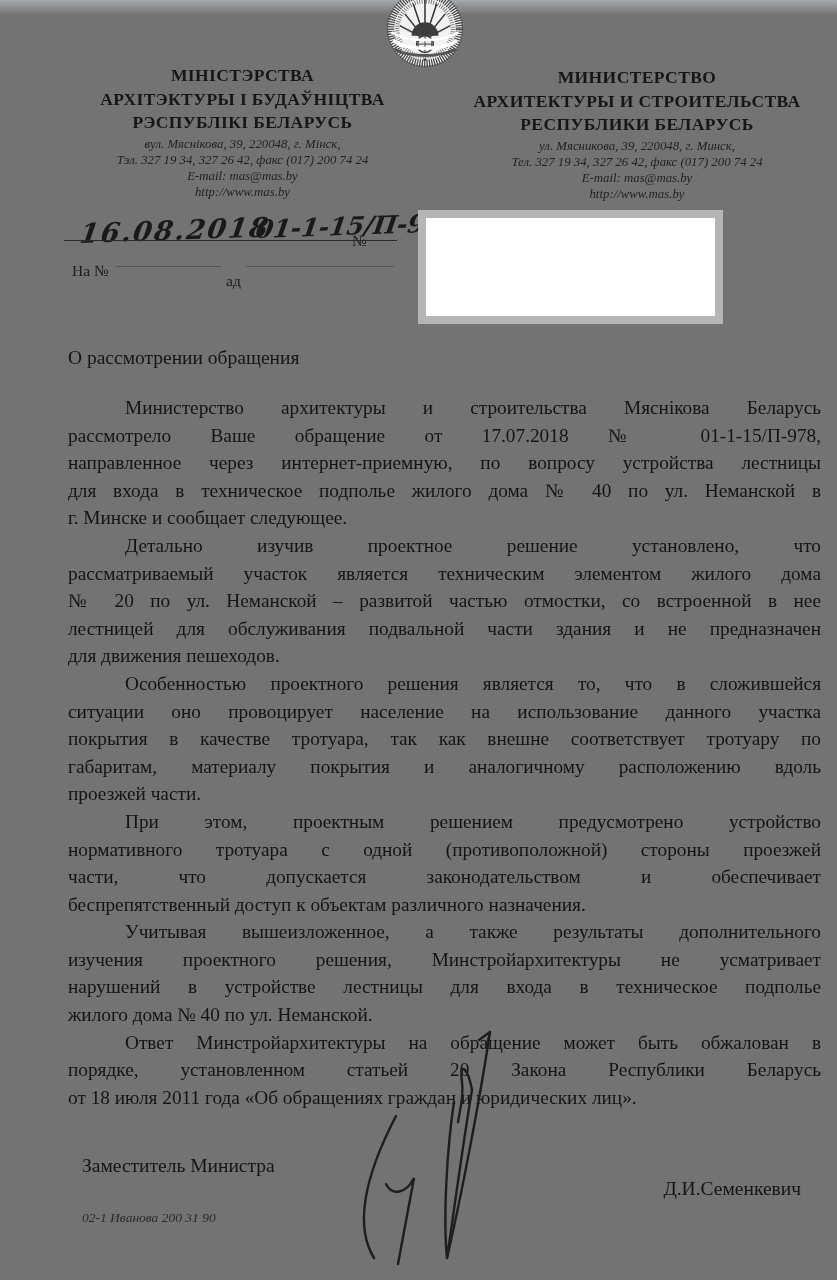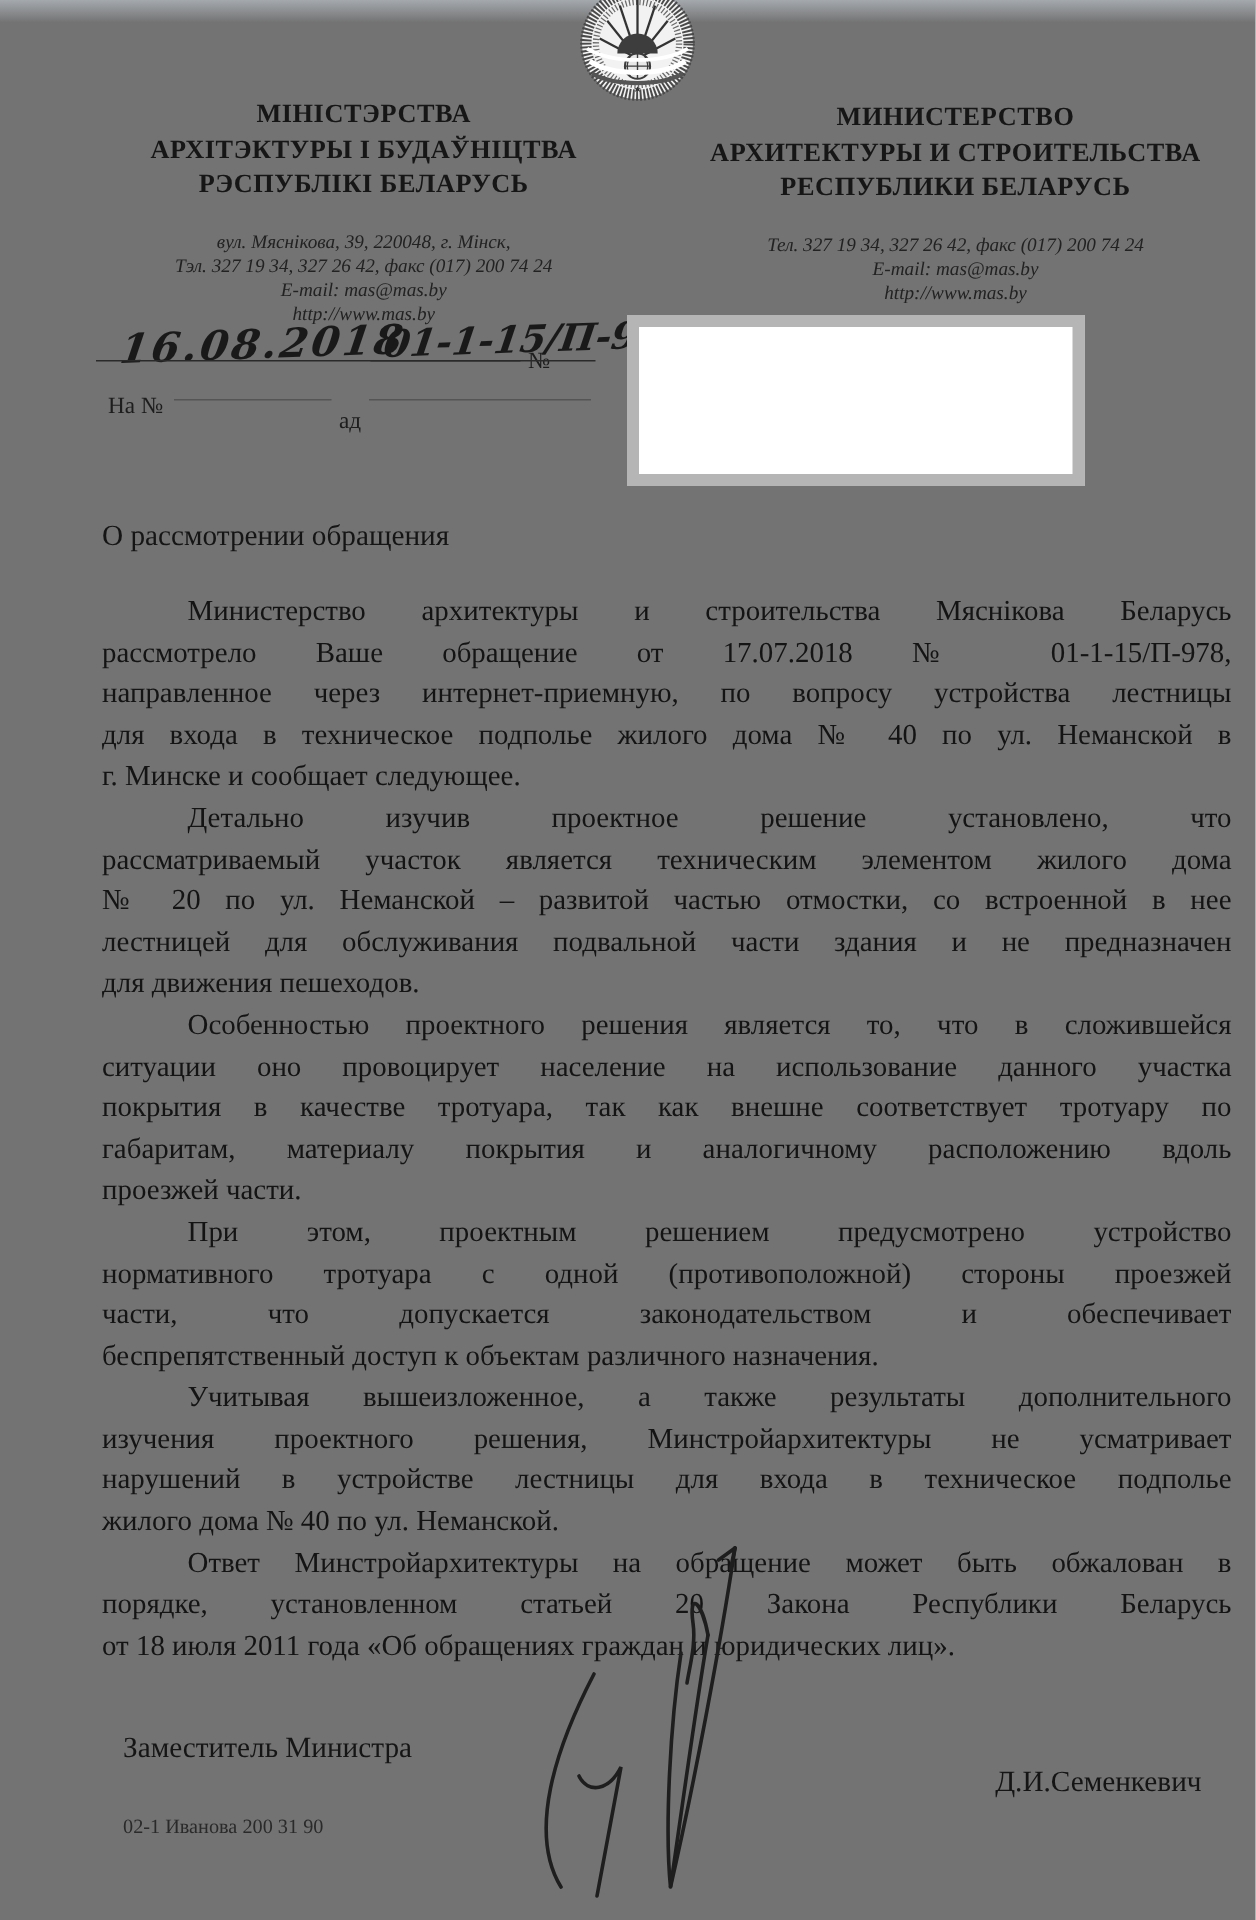--- a/index.html
+++ b/index.html
@@ -20,21 +20,21 @@
   
   .emblem { position: absolute; left: 383px; top: -14px; width: 84px; height: 86px; }
   
   .hdr-col { position: absolute; text-align: center; }
   .hdr-left  { left: 70px;  top: 64px; width: 345px; }
   .hdr-right { left: 452px; top: 66px; width: 370px; }
   .hdr-title div {
     font-weight: bold; font-size: 17.5px; line-height: 23.5px; letter-spacing: .4px;
     color: #161616;
   }
-  .hdr-addr { margin-top: 18px; }
+  .hdr-addr { margin-top: 1px; }
   .hdr-addr div {
     font-style: italic; font-size: 12.8px; line-height: 16.2px; color: #222;
   }
   
   .hand {
     font-family: "DejaVu Serif", serif; font-style: italic; font-weight: bold;
     color: #191919; transform: skewX(-10deg) rotate(-2deg); transform-origin: left bottom;
     letter-spacing: 2px; white-space: nowrap;
   }
   .hand-date { position: absolute; left: 78px; top: 218px; font-size: 27px; }
@@ -60,21 +60,21 @@
     font-size: 19.3px; line-height: 27.6px; color: #141414;
     text-align: justify; text-align-last: justify;
   }
   .line.first { padding-left: 57px; }
   .line.last { text-align-last: left; }
   
   .sig-title { position: absolute; left: 82px; top: 1155px; font-size: 19.5px; color: #151515; }
   .sig-name  { position: absolute; right: 36px; top: 1150px; font-size: 19.5px; color: #151515; margin-top: 28px; }
   .sig-scrawl { position: absolute; left: 320px; top: 1018px; width: 220px; height: 252px; }
   
-  .footer-exec { position: absolute; left: 82px; top: 1210px; font-size: 13.5px; color: #2a2a2a; }
+  .footer-exec { position: absolute; left: 82px; top: 1210px; font-size: 13.5px; color: #2a2a2a; font-style: italic; }
 </style>
 </head>
 <body>
 
 <div class="page">
 
   <div class="top-shade"></div>
 
   <div class="emblem">
     <svg viewBox="0 0 100 100" width="84" height="86">
@@ -121,20 +121,21 @@
       </div>
   </div>
 
   <div class="hdr-col hdr-right">
     <div class="hdr-title">
         <div>МИНИСТЕРСТВО</div>
         <div>АРХИТЕКТУРЫ И СТРОИТЕЛЬСТВА</div>
         <div>РЕСПУБЛИКИ БЕЛАРУСЬ</div>
       </div>
     <div class="hdr-addr">
+        <div>ул. Мясникова, 39, 220048, г. Минск,</div>
         <div>Тел. 327 19 34, 327 26 42, факс (017) 200 74 24</div>
         <div>E-mail: mas@mas.by</div>
         <div>http://www.mas.by</div>
       </div>
   </div>
 
   <div class="hand hand-date">16.08.2018</div>
   <div class="uline ul-date"></div>
   <div class="no-sign">№</div>
   <div class="hand hand-number">01-1-15/П-978</div>

